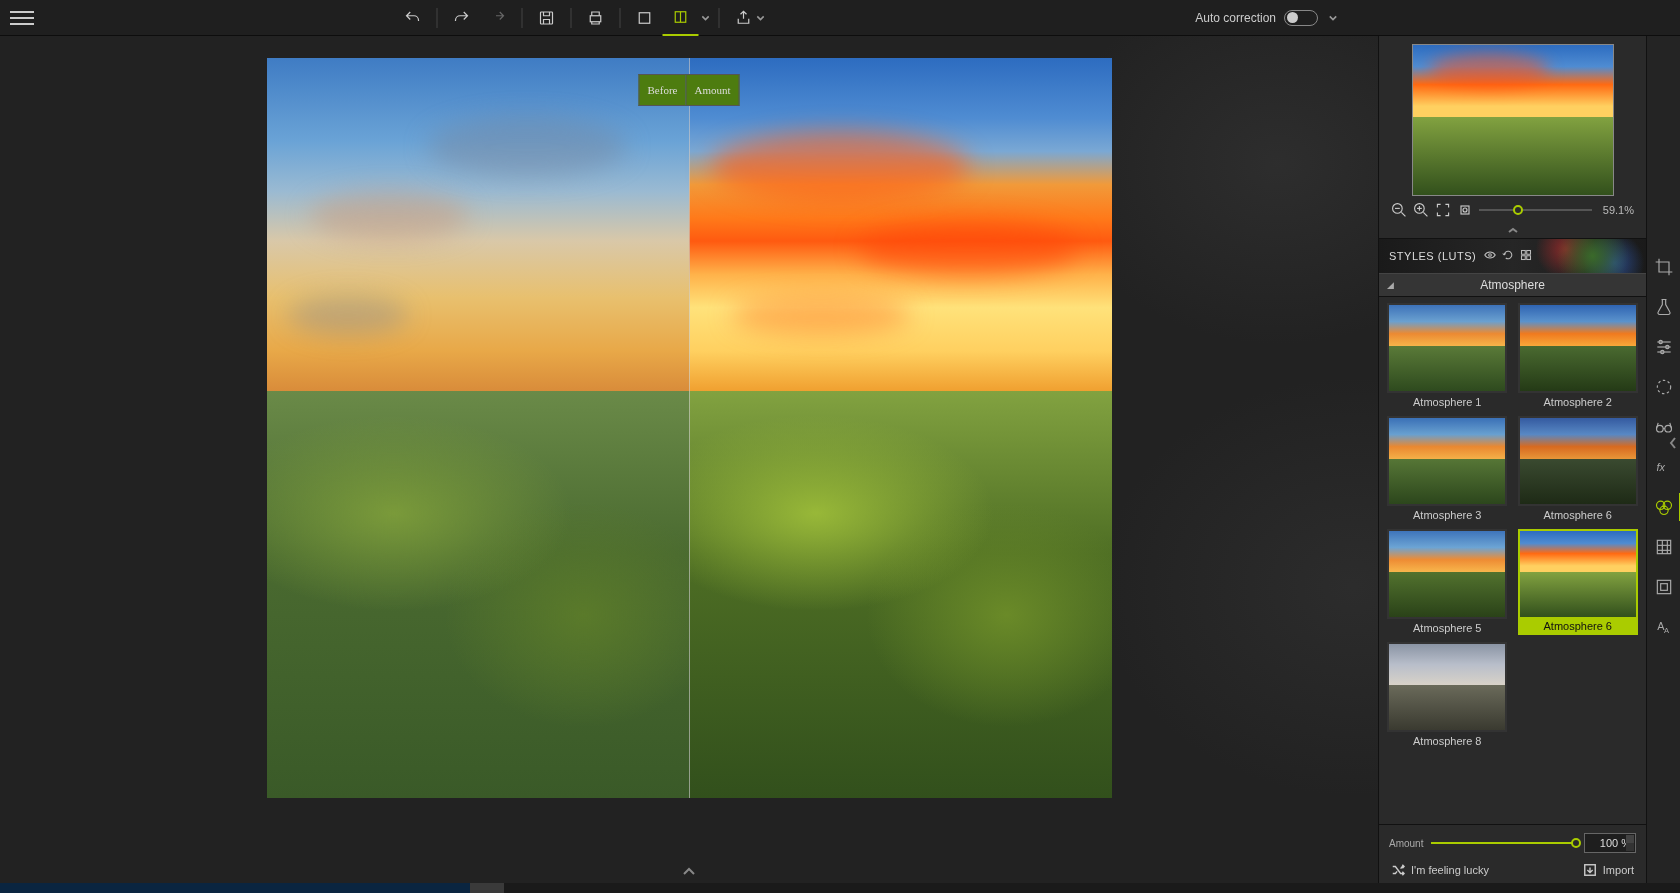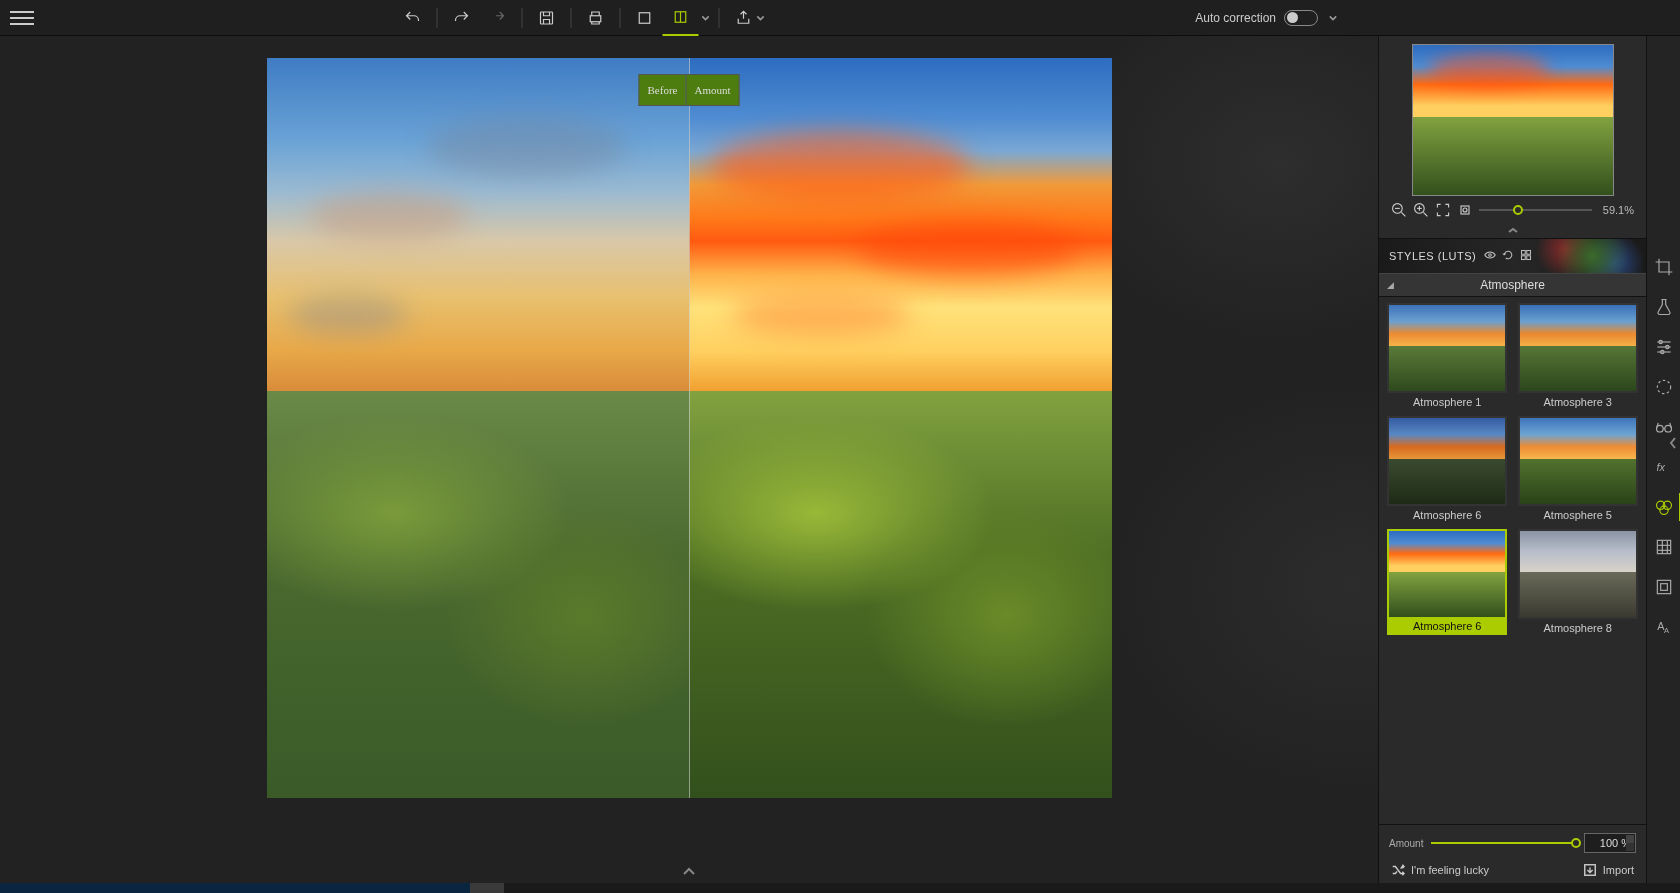--- a/index.html
+++ b/index.html
@@ -300,20 +300,27 @@
       <div class="preset-grid" id="preset-grid">
           <div class="preset">
             <div class="pthumb">
               <div class="pt-sky" style="background:linear-gradient(to bottom,#3d72b8,#6aa0d0 40%,#ec8a32 70%,#f6b44a 100%);"></div>
               <div class="pt-land" style="background:linear-gradient(to bottom,#5a7a38,#2e4a1e);"></div>
             </div>
             <div class="plabel">Atmosphere 1</div>
           </div>
           <div class="preset">
             <div class="pthumb">
+              <div class="pt-sky" style="background:linear-gradient(to bottom,#2f64b2,#5a92cc 40%,#f07a1e 70%,#f8a83a 100%);"></div>
+              <div class="pt-land" style="background:linear-gradient(to bottom,#4a6a30,#243a16);"></div>
+            </div>
+            <div class="plabel">Atmosphere 2</div>
+          </div>
+          <div class="preset">
+            <div class="pthumb">
               <div class="pt-sky" style="background:linear-gradient(to bottom,#3a70b6,#68a0d0 40%,#ea8830 70%,#f4b048 100%);"></div>
               <div class="pt-land" style="background:linear-gradient(to bottom,#567636,#2c461c);"></div>
             </div>
             <div class="plabel">Atmosphere 3</div>
           </div>
           <div class="preset">
             <div class="pthumb">
               <div class="pt-sky" style="background:linear-gradient(to bottom,#345aa0,#5888c4 40%,#d86a20 70%,#e89638 100%);"></div>
               <div class="pt-land" style="background:linear-gradient(to bottom,#3a4a30,#1e2a16);"></div>
             </div>

